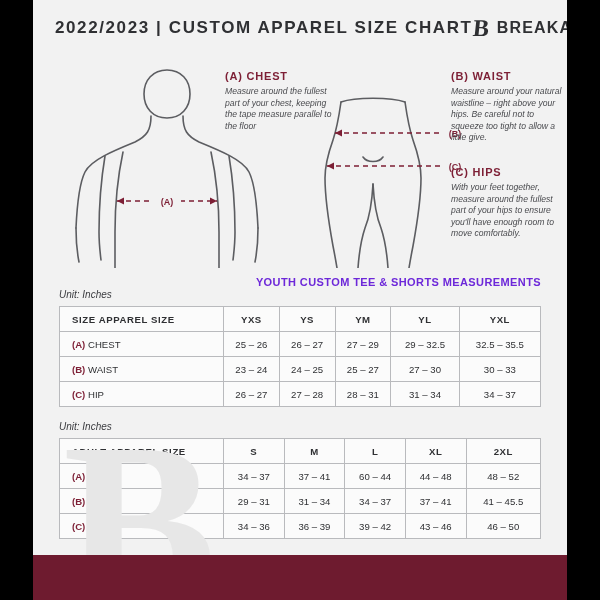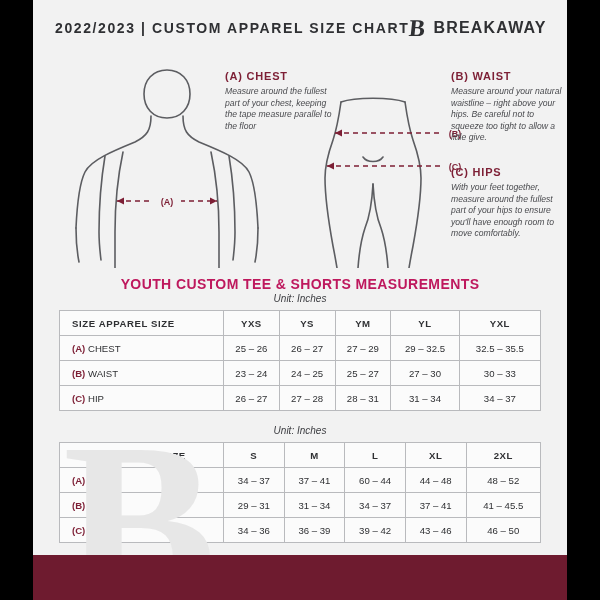--- a/index.html
+++ b/index.html
@@ -36,21 +36,21 @@
     line-height: 1;
   }
   .header {
     position: relative;
     height: 56px;
     display: flex;
     align-items: center;
     padding: 0 22px;
   }
   .header-title {
-    font-size: 14px;
+    font-size: 17px;
     font-weight: bold;
     letter-spacing: 1.6px;
     color: #2f3033;
     white-space: nowrap;
   }
   .brand {
     margin-left: auto;
     display: flex;
     align-items: center;
     gap: 8px;
@@ -95,29 +95,28 @@
   }
   .anno-chest { left: 182px; top: 14px; width: 110px; }
   .anno-waist { left: 408px; top: 14px; width: 112px; }
   .anno-hips  { left: 408px; top: 110px; width: 112px; }
 
   
   .section {
     margin: 0 26px;
   }
   .sec-title {
-    text-align: center;
-    font-size: 14px;
+    text-align: right;
+    font-size: 11px;
     font-weight: bold;
     letter-spacing: 0.4px;
-    color: #be185d;
+    color: #6d28d9;
     margin: 8px 0 1px 0;
   }
   .sec-sub {
-    text-align: center;
     font-size: 10px;
     font-style: italic;
     color: #3b3c40;
     margin-bottom: 6px;
   }
   table {
     width: 100%;
     border-collapse: collapse;
     background: rgba(255,255,255,0.65);
   }

